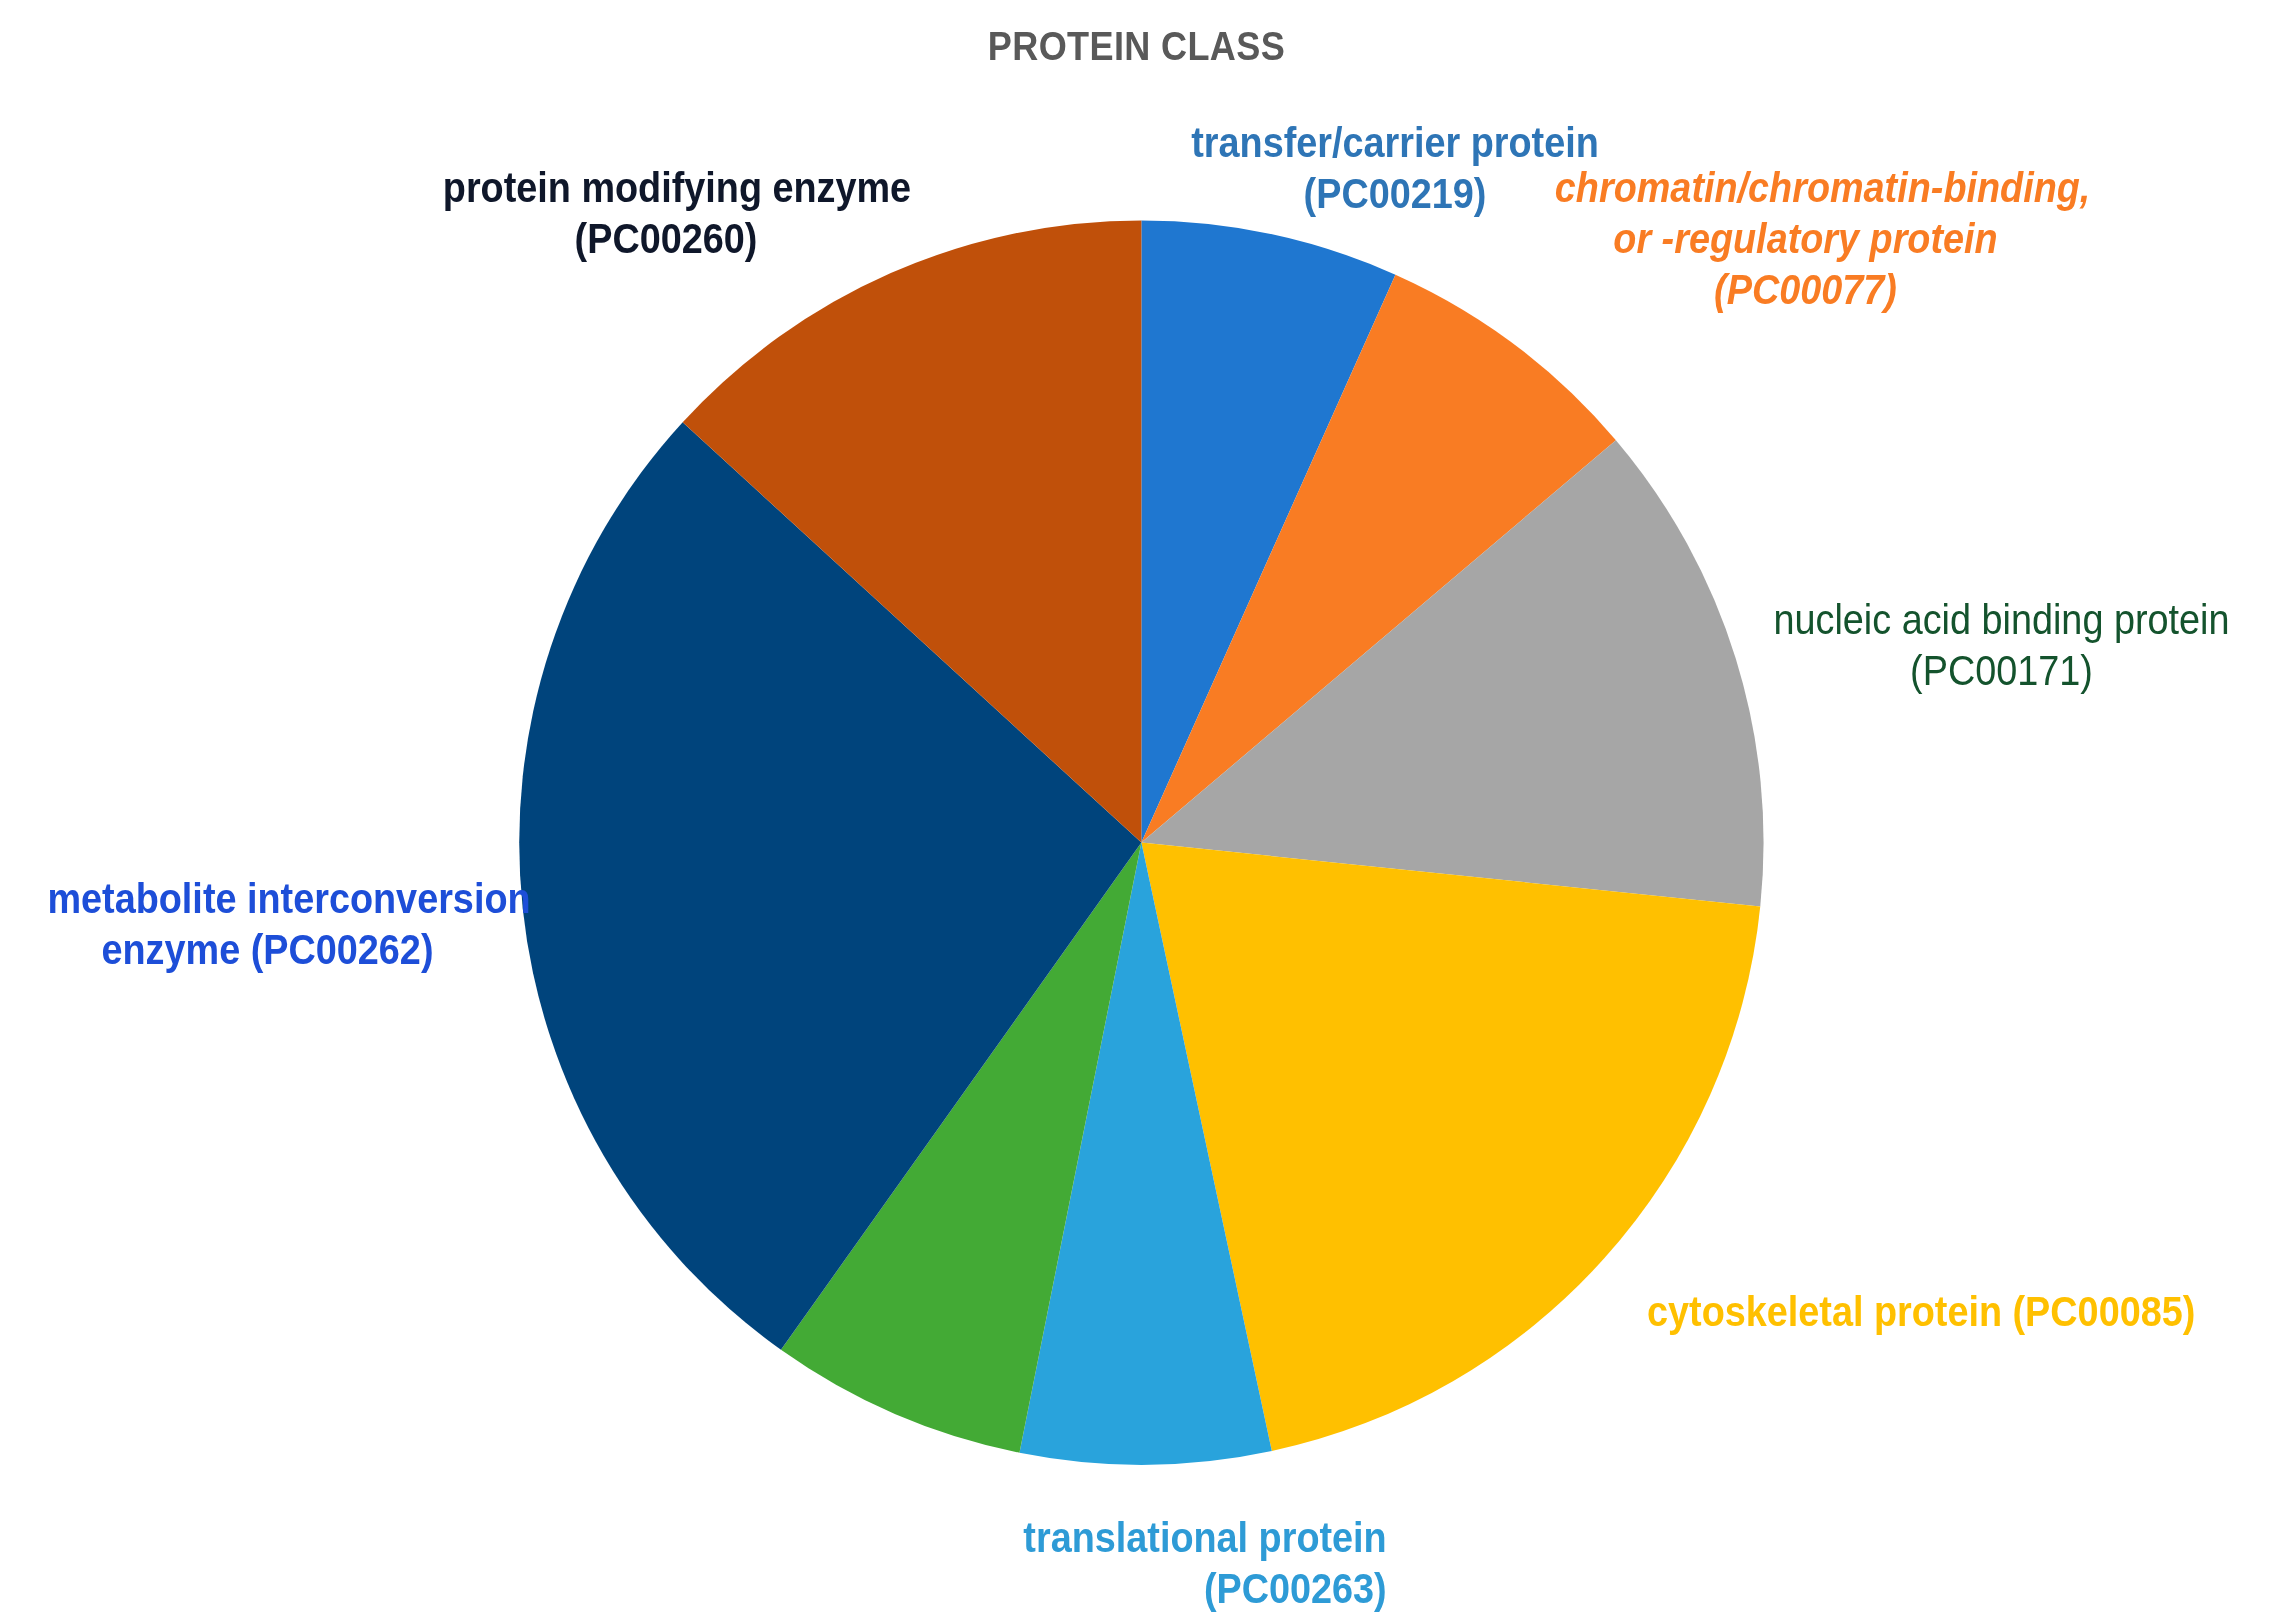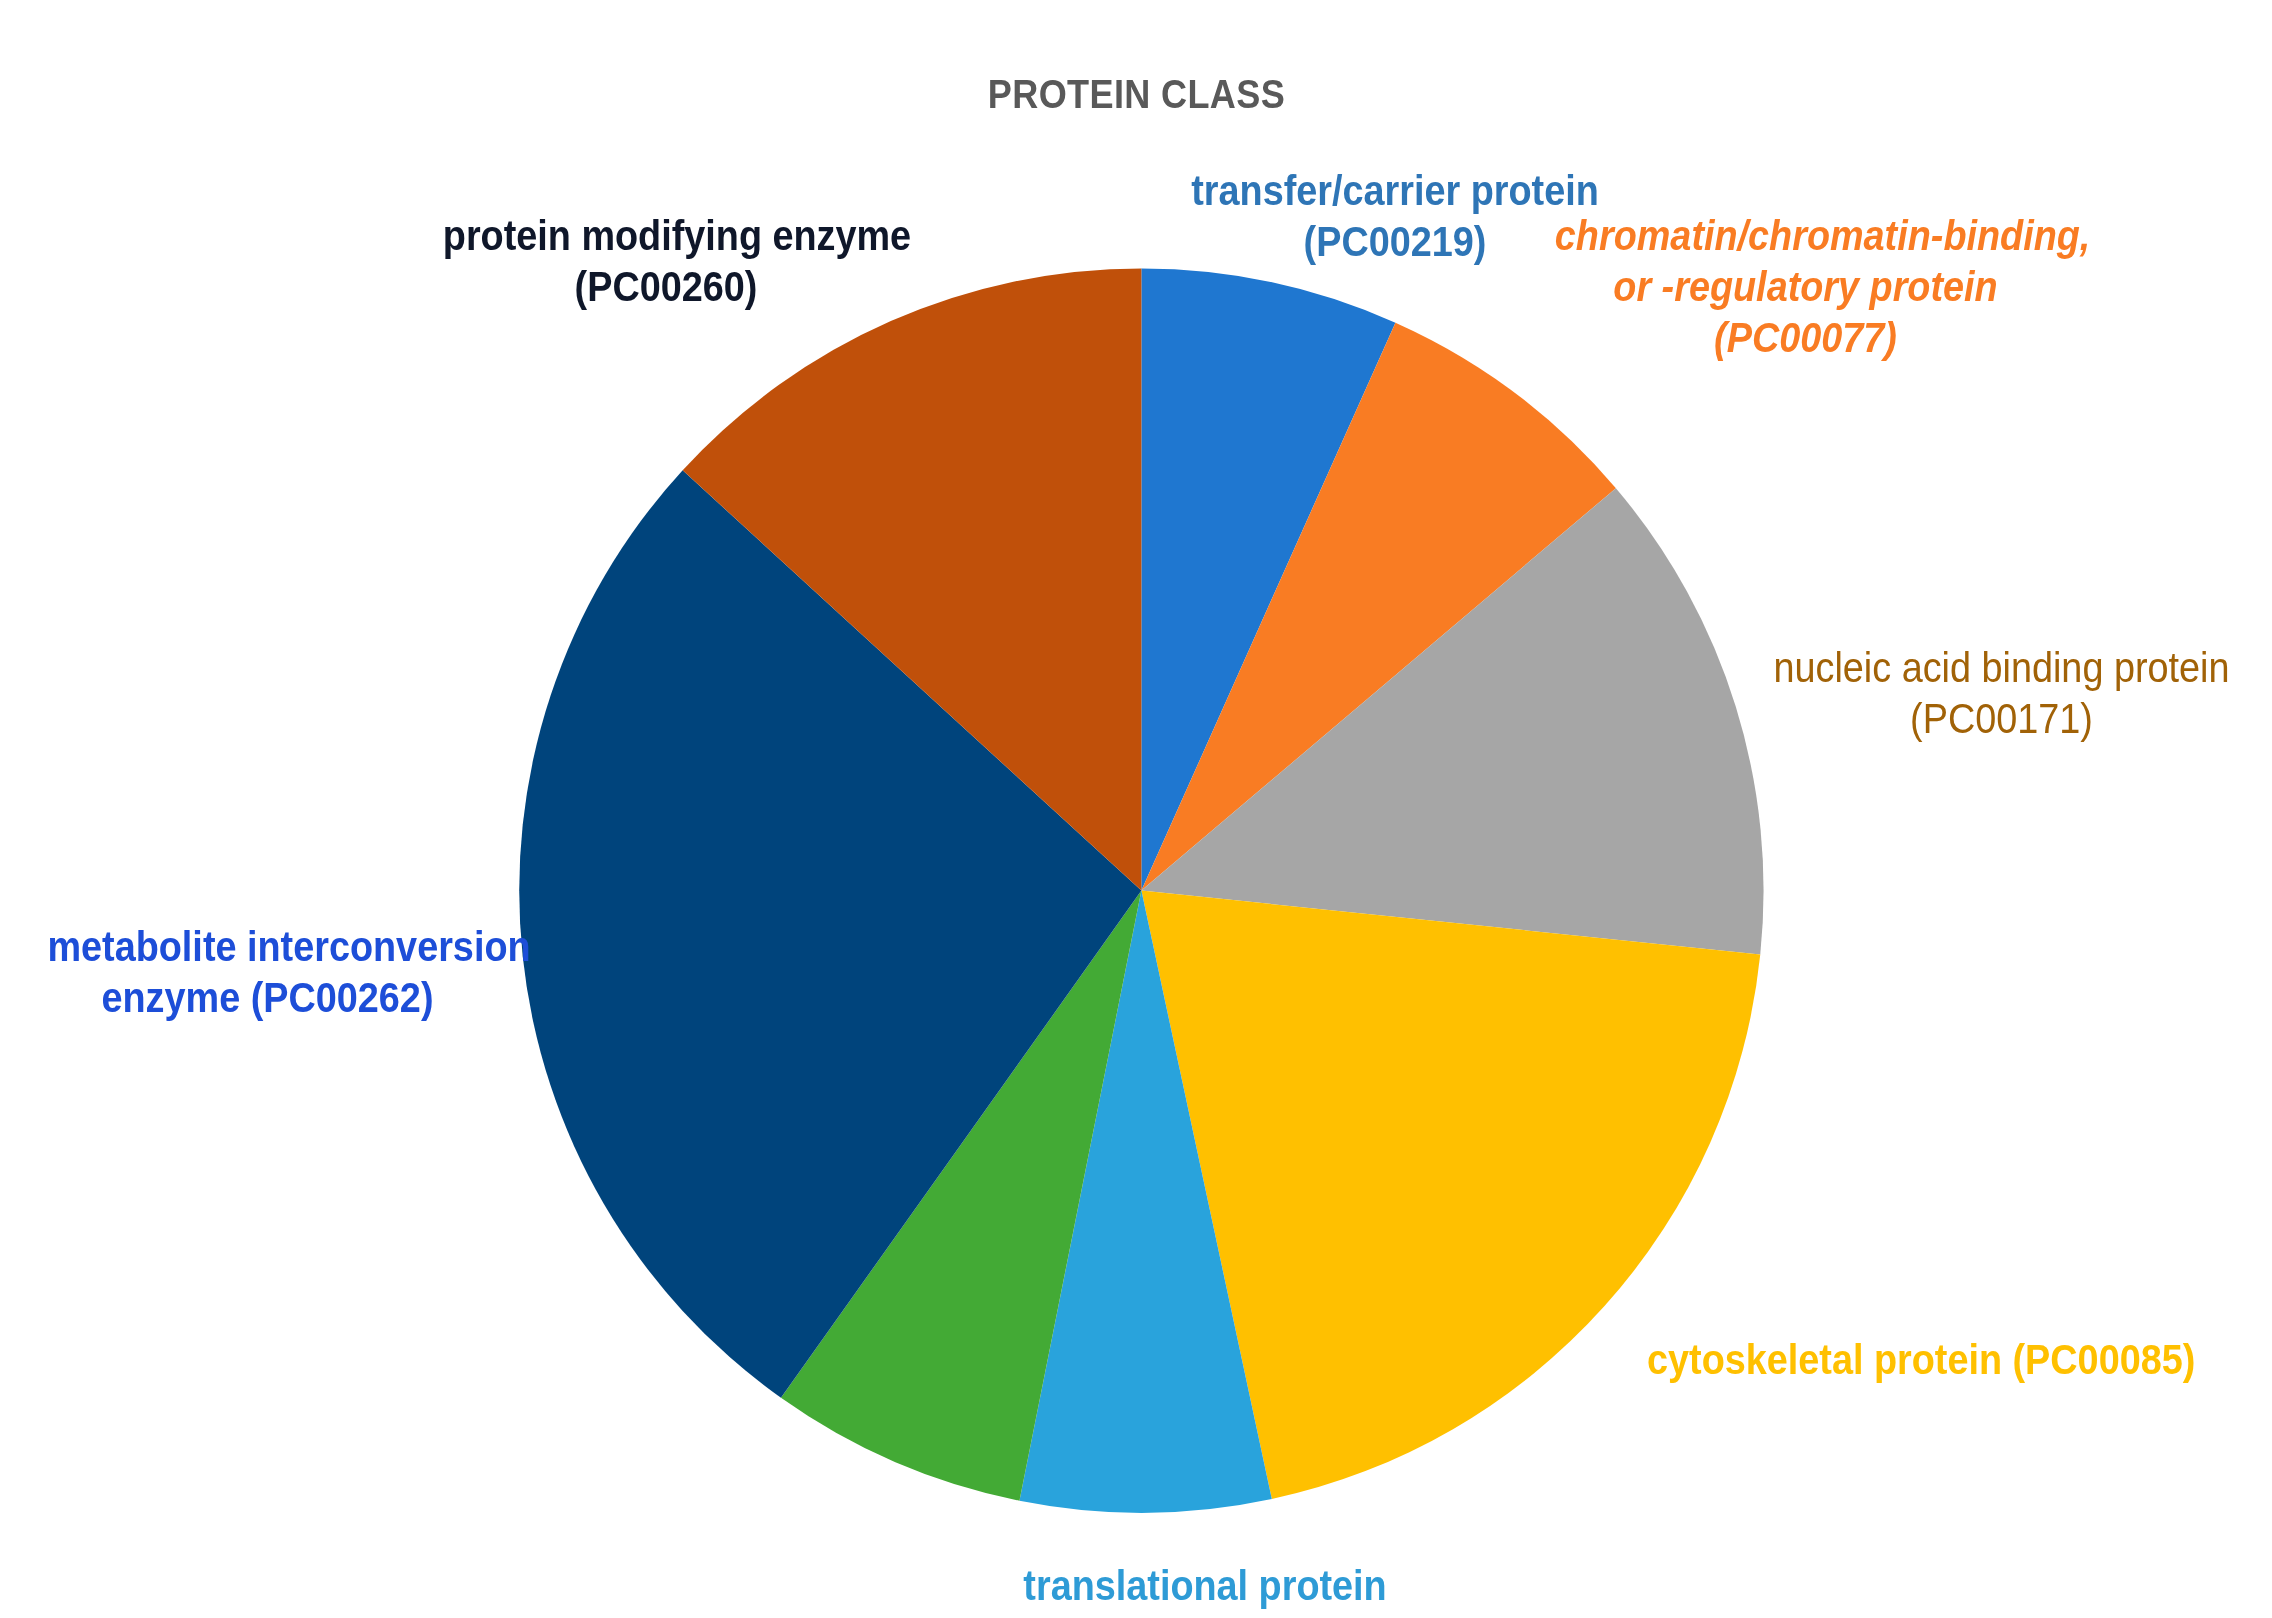--- a/index.html
+++ b/index.html
@@ -11,21 +11,20 @@
     width: 2273px;
     height: 1619px;
     position: relative;
     font-family: "Liberation Sans", sans-serif;
     overflow: hidden;
   }
 
   #chart-root {
     position: absolute;
     inset: 0;
-    margin-top: 48px;
   }
 
   #chart-title {
     position: absolute;
     left: 0;
     top: 22.6px;
     width: 2273px;
     text-align: center;
     font-size: 41px;
     font-weight: bold;
@@ -92,21 +91,21 @@
     <span class="ln">transfer/carrier protein</span>
     <span class="ln">(PC00219)</span>
   </div>
 
   <div class="pie-label ctr" id="lbl-chromatin" style="color: rgb(249, 124, 35); font-style: italic;">
     <span class="ln">chromatin/chromatin-binding,</span>
     <span class="ln">or -regulatory protein</span>
     <span class="ln">(PC00077)</span>
   </div>
 
-  <div class="pie-label ctr" id="lbl-nucleic" style="color: #a16207;">
+  <div class="pie-label ctr" id="lbl-nucleic" style="color: #14532d;">
     <span class="ln">nucleic acid binding protein</span>
     <span class="ln">(PC00171)</span>
   </div>
 
   <div class="pie-label lft" id="lbl-cytoskeletal" style="color: rgb(255, 192, 0);">
     <span class="ln">cytoskeletal protein (PC00085)</span>
   </div>
 
   <div class="pie-label ctr" id="lbl-translational" style="color: rgb(46, 155, 214); text-align: right;">
     <span class="ln">translational protein</span>

